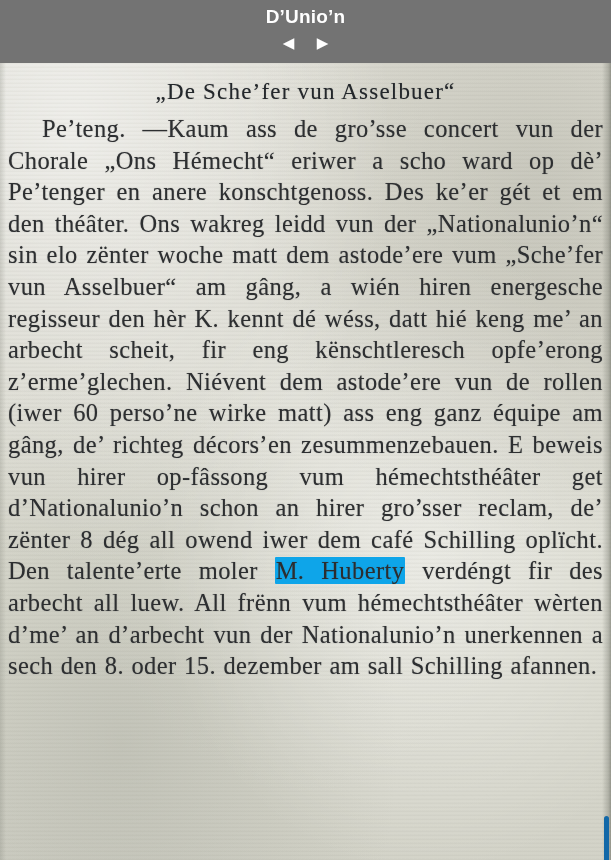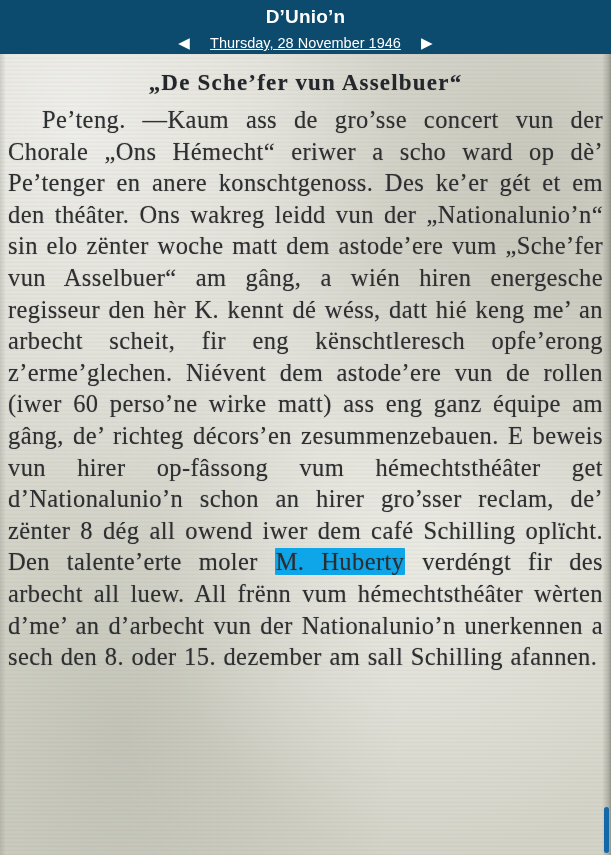--- a/index.html
+++ b/index.html
@@ -9,24 +9,24 @@
   }
   body {
     width: 611px;
     height: 860px;
     overflow: hidden;
     font-family: "Liberation Serif", serif;
   }
 
   
   .header {
-    background: #0c4a6e;
+    background: #737373;
     color: #ffffff;
     width: 611px;
-    height: 54px;
+    height: 63px;
     box-sizing: border-box;
     padding-top: 5px;
     text-align: center;
     position: relative;
   }
   .header-title {
     font-family: "Liberation Sans", sans-serif;
     font-size: 19px;
     font-weight: bold;
     letter-spacing: 0.2px;
@@ -99,21 +99,21 @@
     position: relative;
     z-index: 2;
     padding: 10px 8px 0 8px;
     color: #2a2b2c;
   }
 
   .headline {
     text-align: center;
     font-family: "Liberation Serif", serif;
     font-size: 23px;
-    font-weight: bold;
+    font-weight: normal;
     letter-spacing: 1.2px;
     color: #23272b;
     margin: 6px 0 8px 0;
     text-shadow: 0 0 1px rgba(60,60,60,0.35);
   }
 
   .body-text {
     font-family: "Liberation Serif", serif;
     font-size: 24.5px;
     line-height: 31.6px;
@@ -168,21 +168,20 @@
     z-index: 4;
   }
 </style>
 </head>
 <body>
 
 <div class="header">
   <div class="header-title">D’Unio’n</div>
   <div class="date-row">
     <span class="nav-arrow">◀</span>
-    <span class="date-label">Thursday, 28 November 1946</span>
     <span class="nav-arrow">▶</span>
   </div>
 </div>
 
 <div class="scan">
   <div class="left-edge"></div>
   <div class="gutter"></div>
 
   <div class="column">
     <div class="headline">„De Sche’fer vun Asselbuer“</div>

